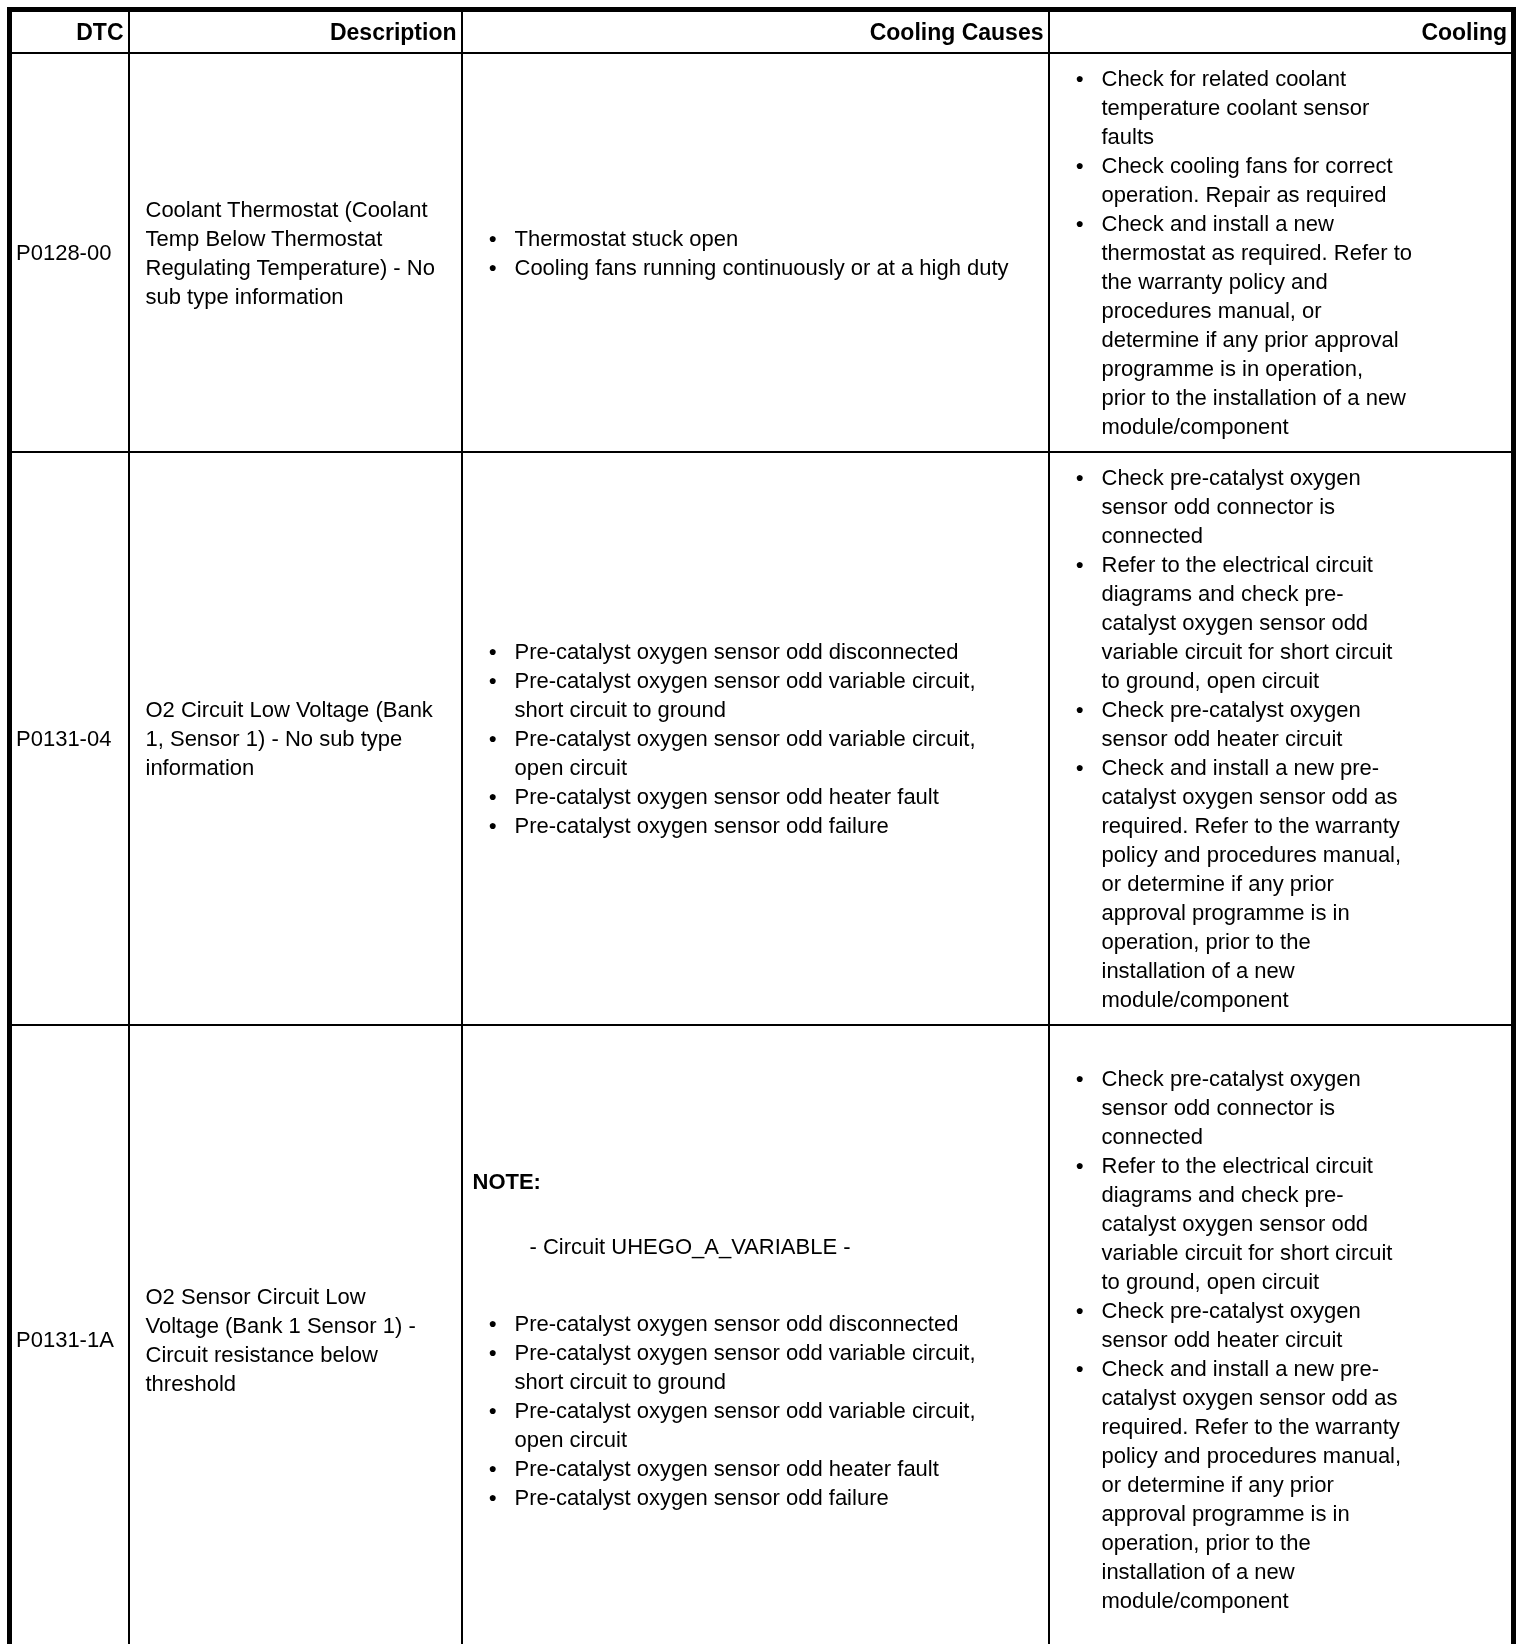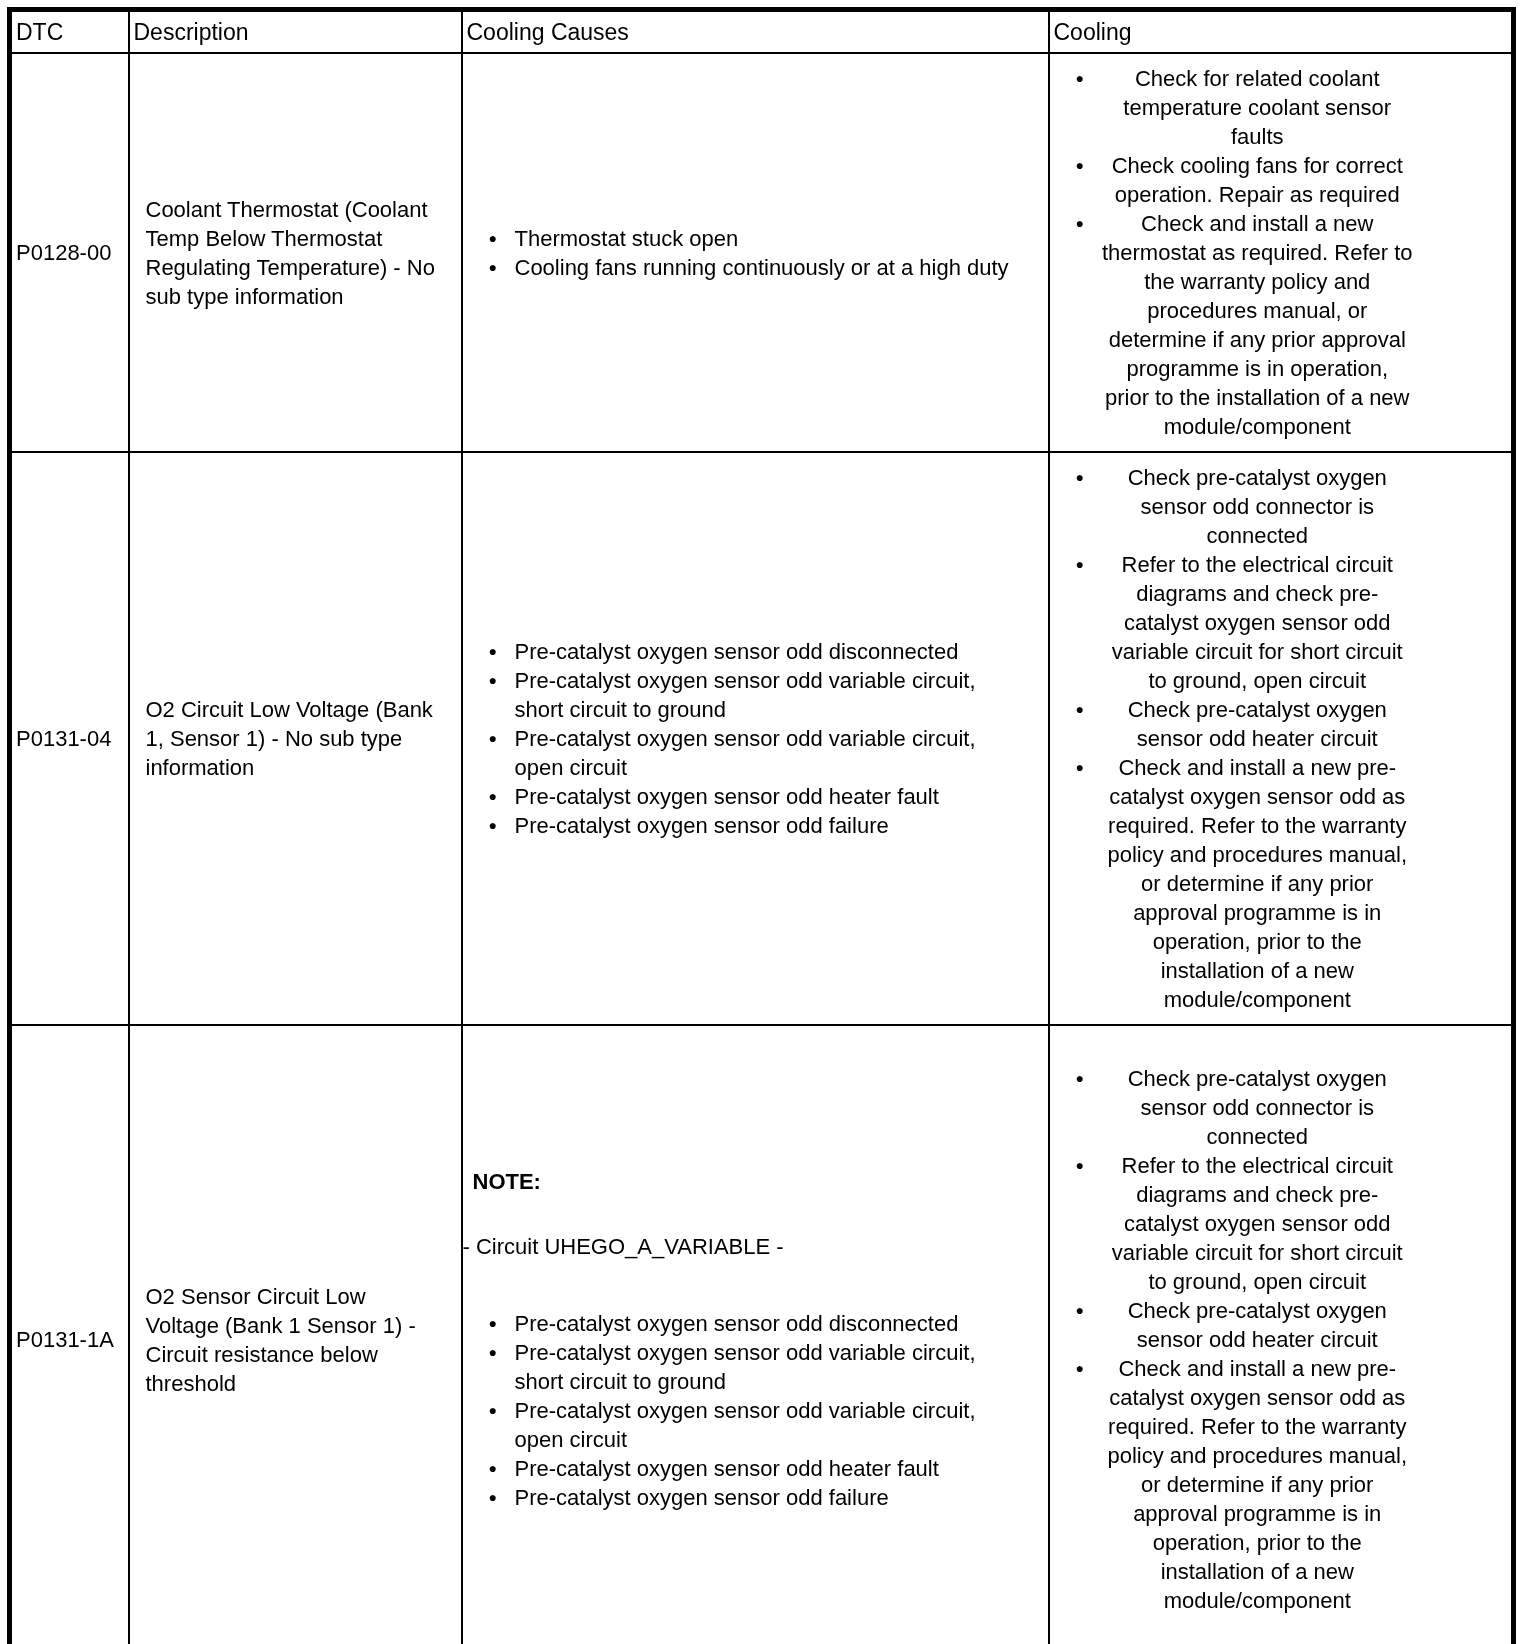--- a/index.html
+++ b/index.html
@@ -21,22 +21,22 @@
     width: 1506px;
     border: 5px solid #000000;
   }
   table.dtc-table th,
   table.dtc-table td {
     border: 2px solid #000000;
     vertical-align: middle;
   }
   table.dtc-table th {
     font-size: 23px;
-    font-weight: normal;
-    text-align: left;
+    font-weight: bold;
+    text-align: right;
     padding: 5px 4px;
     height: 30px;
   }
   table.dtc-table td {
     font-size: 22px;
     line-height: 29px;
   }
   tr.row-0 { height: 392px; }
   tr.row-1 { height: 570px; }
   tr.row-2 { height: 631px; }
@@ -47,21 +47,20 @@
   }
   td.cell-desc {
     padding: 4px 16px;
     text-align: left;
   }
   td.cell-causes {
     padding: 21px 0;
   }
   td.cell-action {
     padding: 10px 0;
-    text-align: center;
   }
 
   ul.bullets {
     list-style: none;
     margin: 0;
   }
   ul.bullets li {
     position: relative;
     padding-left: 28px;
   }
@@ -82,21 +81,21 @@
 
   .note-block {
     margin-bottom: 48px;
   }
   .note-label {
     font-weight: bold;
     padding-left: 10px;
     margin-bottom: 36px;
   }
   .note-line {
-    text-align: left;
+    text-align: center;
     padding-right: 130px;
     margin-bottom: 36px;
   }
 </style>
 </head>
 <body>
 
 <div class="page">
   <table class="dtc-table">
     <colgroup>

